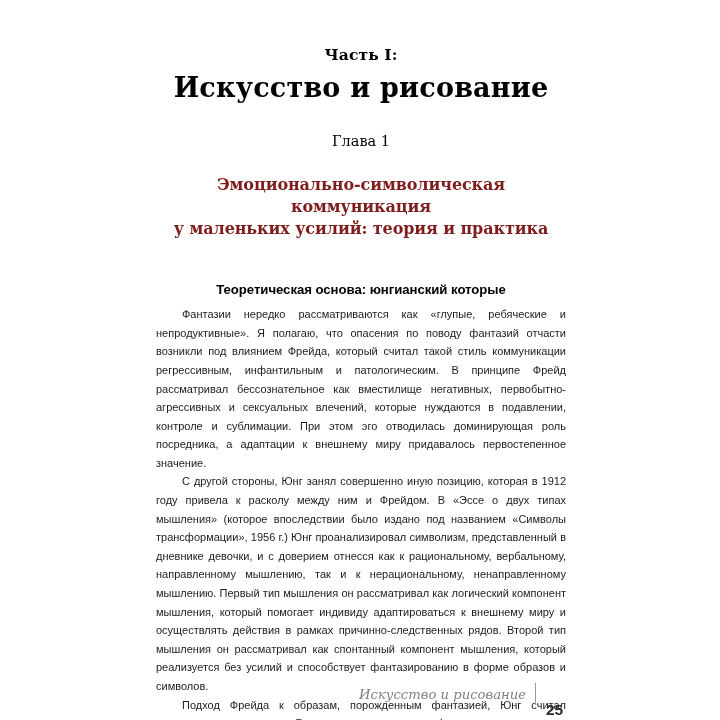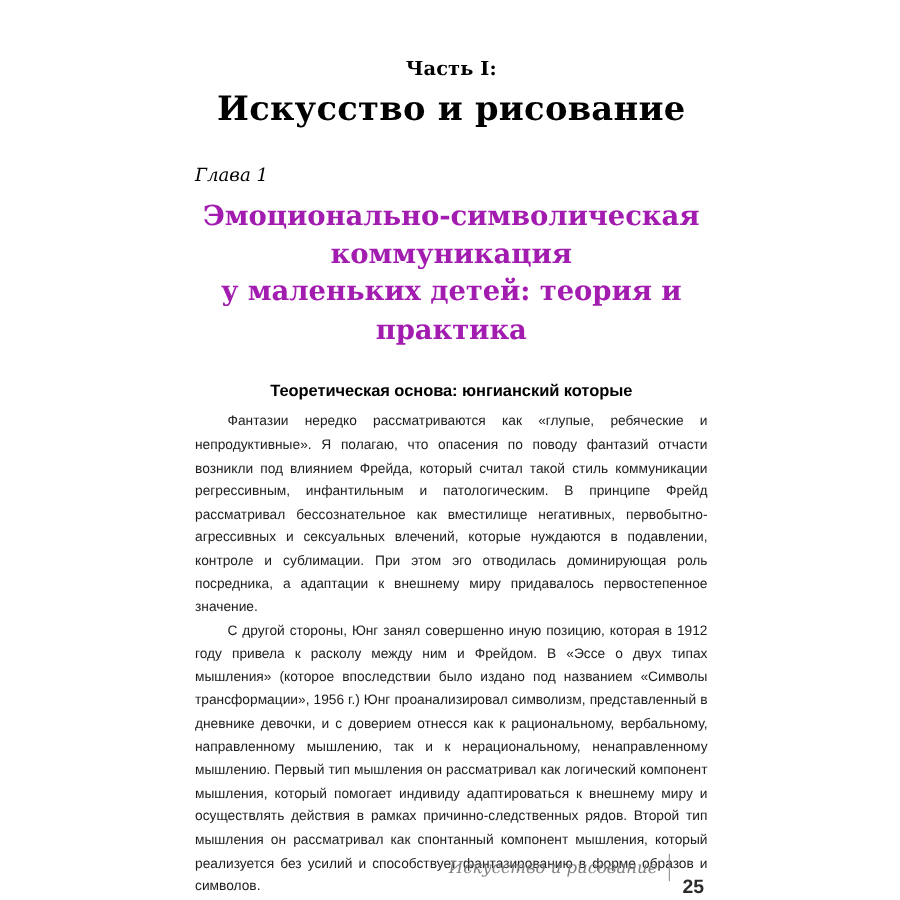--- a/index.html
+++ b/index.html
@@ -51,37 +51,36 @@
     font-weight: bold;
     font-size: 27px;
     letter-spacing: 0.2px;
     color: #000000;
     line-height: 1.25;
   }
 
   .chapter-label {
     margin: 0;
     padding-top: 27px;
-    text-align: left;
+    text-align: center;
     font-family: "DejaVu Serif", "Liberation Serif", serif;
-    font-style: italic;
     font-weight: normal;
     font-size: 14.5px;
     color: #000000;
     line-height: 1.3;
   }
 
   .chapter-title {
-    margin: 1px;
+    margin: 17px;
     padding-top: 6px;
     text-align: center;
     font-family: "DejaVu Serif", "Liberation Serif", serif;
     font-weight: bold;
-    font-size: 22px;
-    color: #a21caf;
+    font-size: 16px;
+    color: #7f1d1d;
     line-height: 1.38;
     letter-spacing: -0.1px;
   }
 
   .section-heading {
     margin: 0;
     padding-top: 24px;
     text-align: center;
     font-family: "Liberation Sans", sans-serif;
     font-weight: bold;
@@ -156,21 +155,21 @@
   <div class="content">
 
     <div class="part-label">Часть I:</div>
 
     <h1 class="part-title">Искусство и рисование</h1>
 
     <div class="chapter-label">Глава 1</div>
 
     <h2 class="chapter-title">
       <span>Эмоционально-символическая коммуникация</span><br>
-      <span>у маленьких детей: теория и практика</span>
+      <span>у маленьких усилий: теория и практика</span>
     </h2>
 
     <h3 class="section-heading">Теоретическая основа: юнгианский которые</h3>
 
     <div class="body-block">
       <p class="para">Фантазии нередко рассматриваются как «глупые, ребяческие и непродуктивные». Я полагаю, что опасения по поводу фантазий отчасти возникли под влиянием Фрейда, который считал такой стиль коммуникации регрессивным, инфантильным и патологическим. В принципе Фрейд рассматривал бессознательное как вместилище негативных, первобытно-агрессивных и сексуальных влечений, которые нуждаются в подавлении, контроле и сублимации. При этом эго отводилась доминирующая роль посредника, а адаптации к внешнему миру придавалось первостепенное значение.</p>
       <p class="para">С другой стороны, Юнг занял совершенно иную позицию, которая в 1912 году привела к расколу между ним и Фрейдом. В «Эссе о двух типах мышления» (которое впоследствии было издано под названием «Символы трансформации», 1956 г.) Юнг проанализировал символизм, представленный в дневнике девочки, и с доверием отнесся как к рациональному, вербальному, направленному мышлению, так и к нерациональному, ненаправленному мышлению. Первый тип мышления он рассматривал как логический компонент мышления, который помогает индивиду адаптироваться к внешнему миру и осуществлять действия в рамках причинно-следственных рядов. Второй тип мышления он рассматривал как спонтанный компонент мышления, который реализуется без усилий и способствует фантазированию в форме образов и символов.</p>
       <p class="para">Подход Фрейда к образам, порожденным фантазией, Юнг считал слишком ограниченным. Разумеется, порождения фантазии могут носить патологический характер, но на другом уровне, как полагал Юнг, формирование символов отражает стремление психики к развитию, а в случае психологической травмы — и к самоисцелению. Другими словами, Юнг (1964) верил, что рас-</p>
     </div>
 

